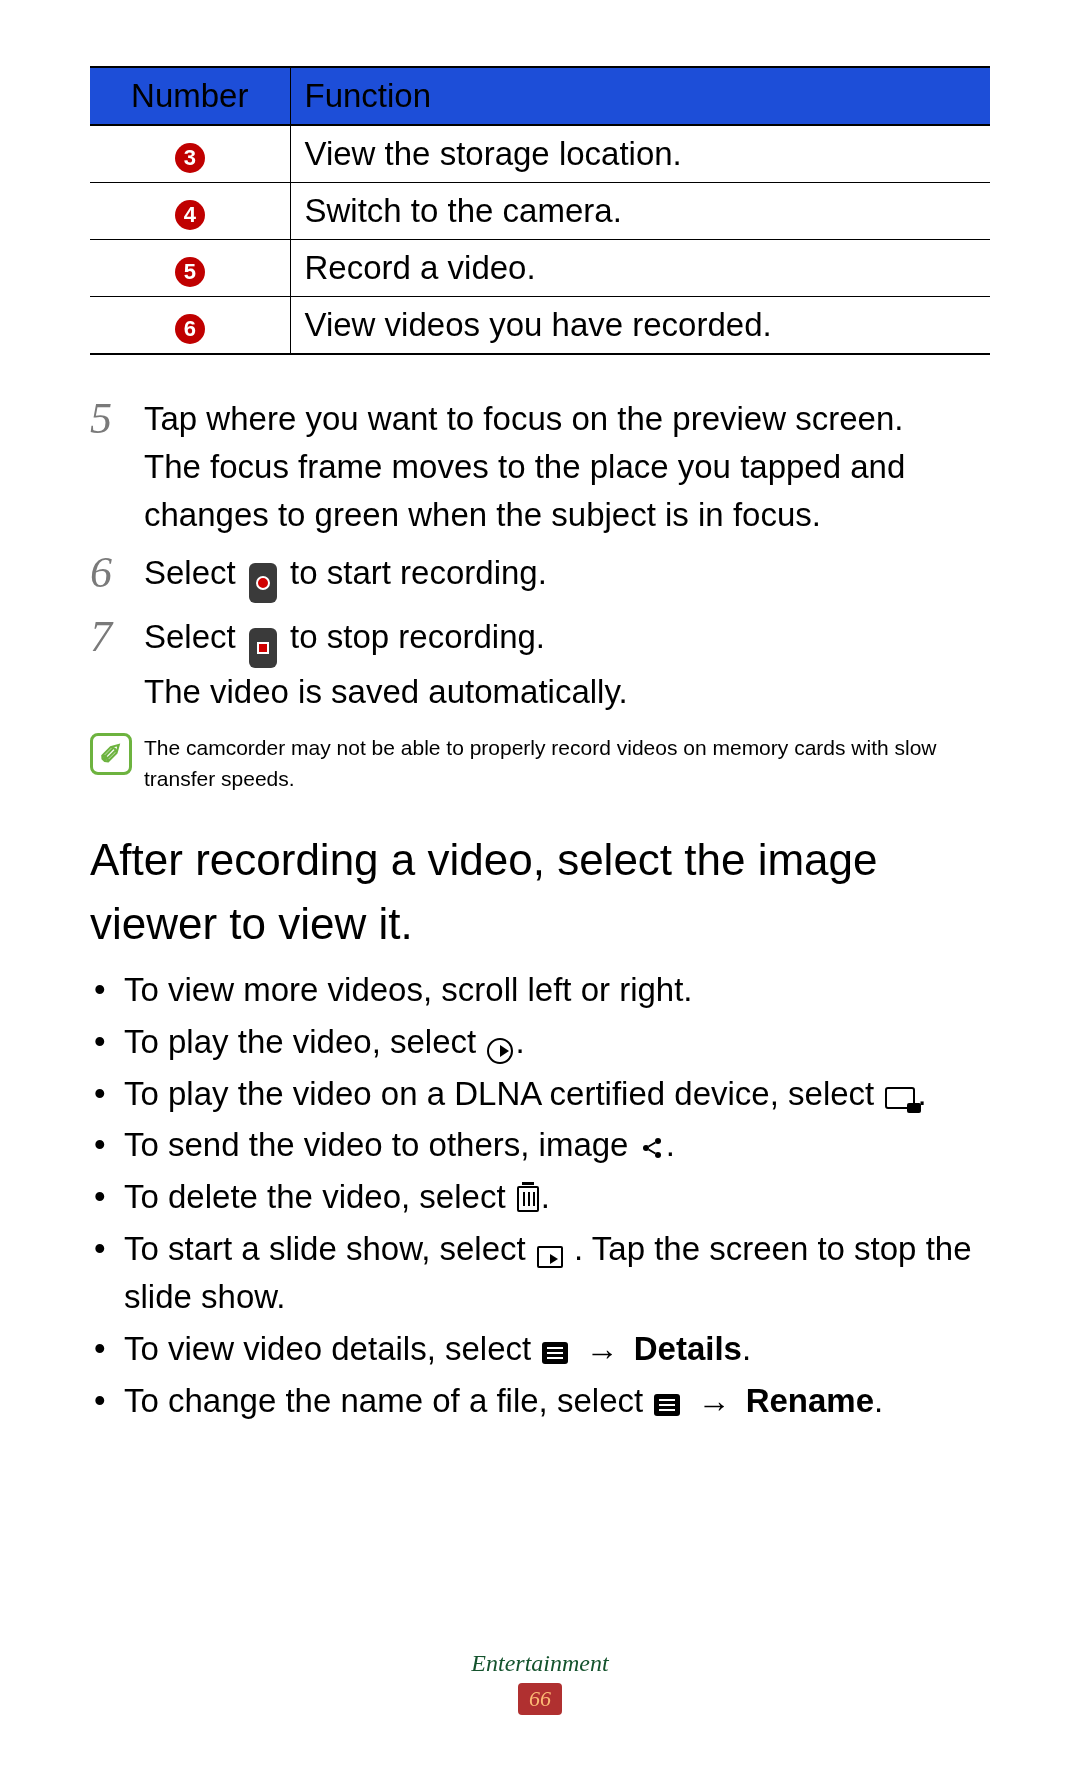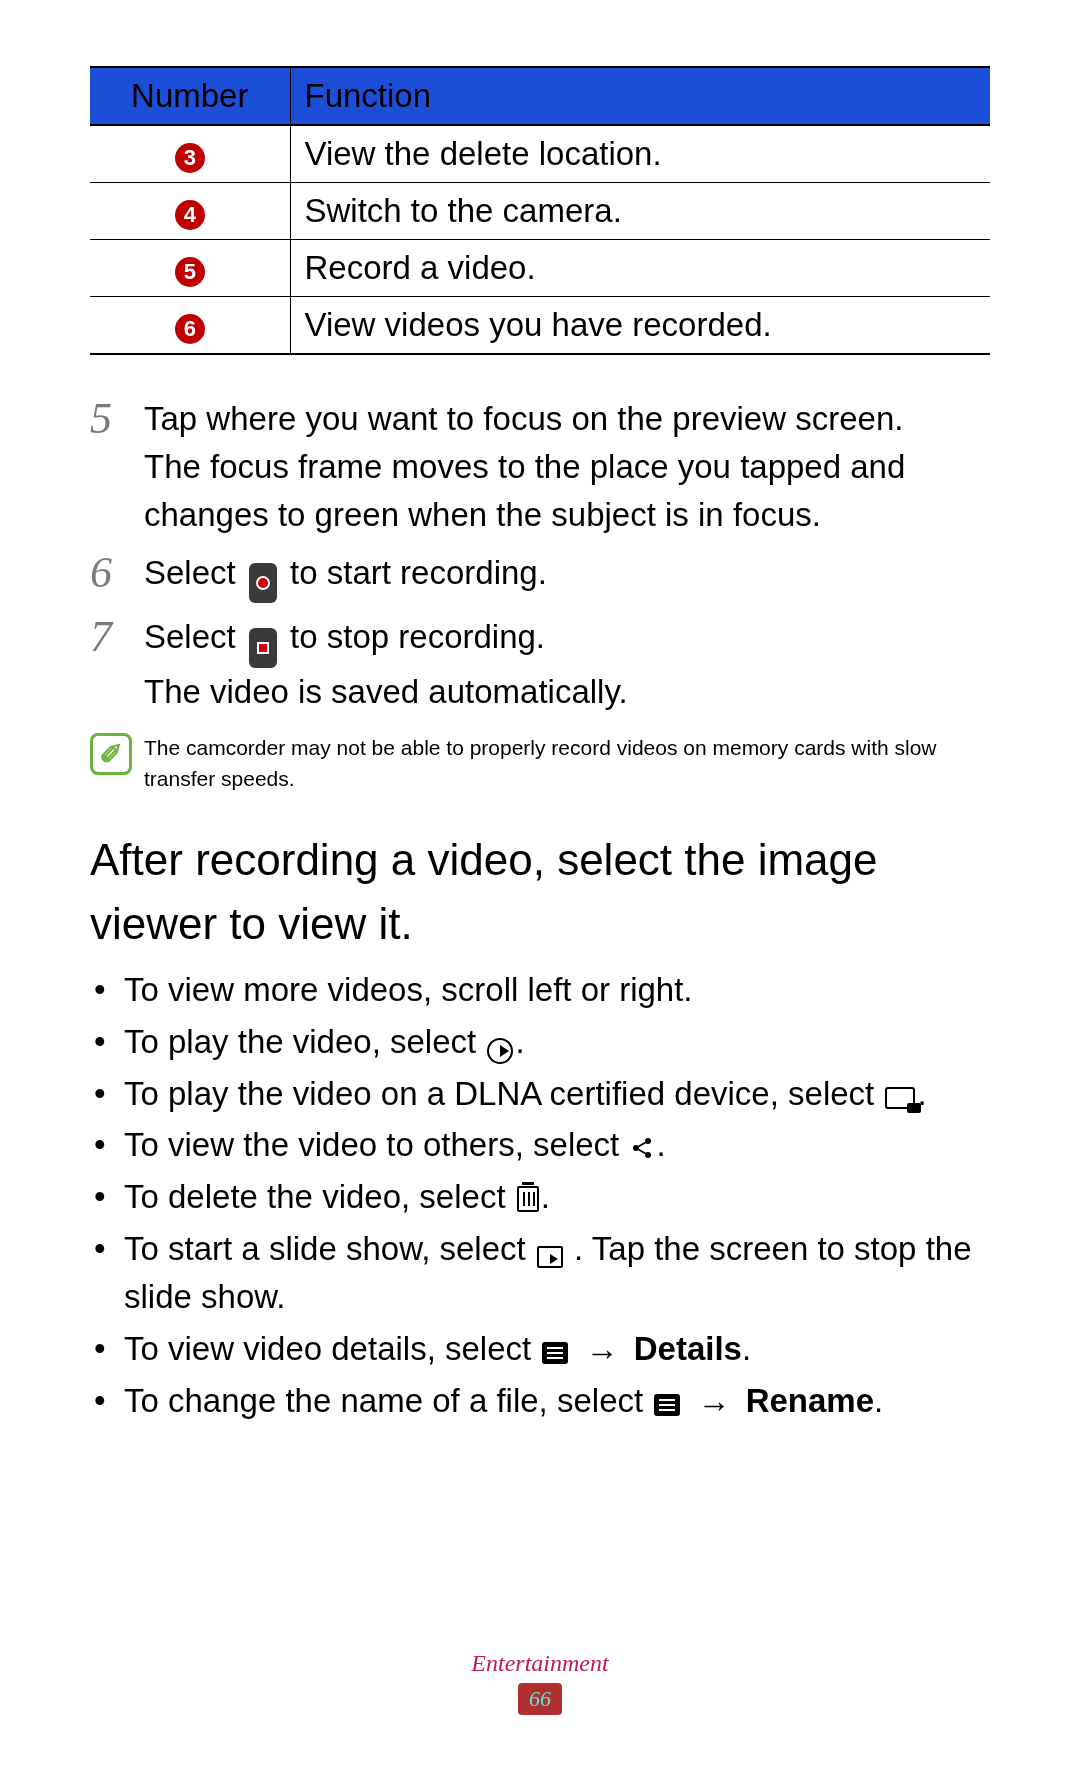--- a/index.html
+++ b/index.html
@@ -54,39 +54,39 @@
   .ico-slide { width: 26px; height: 22px; border: 2px solid #000; border-radius: 2px; }
   .ico-slide::after { content: ""; display: block; margin: 4px 0 0 8px; width: 0; height: 0; border-left: 8px solid #000; border-top: 5px solid transparent; border-bottom: 5px solid transparent; }
   .ico-menu { width: 26px; height: 22px; background: #000; border-radius: 3px; position: relative; }
   .ico-menu::after { content: ""; position: absolute; left: 5px; top: 5px; width: 16px; height: 2px; background: #fff; box-shadow: 0 5px 0 #fff, 0 10px 0 #fff; }
 
   .arrow { margin: 0 6px; }
   .bold { font-weight: 700; }
 
   
   .footer { position: absolute; bottom: 56px; left: 0; width: 100%; text-align: center; }
-  .footer-label { font-style: italic; font-size: 24px; color: #be185d; font-family: Georgia, serif; }
-  .page-badge { margin: 6px auto 0; width: 44px; height: 32px; background: #b03030; color: #5eead4; font-size: 22px; display: flex; align-items: center; justify-content: center; border-radius: 4px; font-family: Georgia, serif; font-style: italic; }
+  .footer-label { font-style: italic; font-size: 24px; color: #14532d; font-family: Georgia, serif; }
+  .page-badge { margin: 6px auto 0; width: 44px; height: 32px; background: #b03030; color: #fdba74; font-size: 22px; display: flex; align-items: center; justify-content: center; border-radius: 4px; font-family: Georgia, serif; font-style: italic; }
 </style>
 </head>
 <body>
 
 <div class="page">
 
   <table class="tbl">
     <thead>
       <tr>
         <th class="num">Number</th>
         <th>Function</th>
       </tr>
     </thead>
     <tbody>
       <tr>
         <td class="num"><span class="circ-num">3</span></td>
-        <td>View the delete location.</td>
+        <td>View the storage location.</td>
       </tr>
       <tr>
         <td class="num"><span class="circ-num">4</span></td>
         <td>Switch to the camera.</td>
       </tr>
       <tr>
         <td class="num"><span class="circ-num">5</span></td>
         <td>Record a video.</td>
       </tr>
       <tr>
@@ -151,21 +151,21 @@
       <span>To play the video, select </span>
       <span class="ico ico-play-circle"></span><span>.</span>
     </li>
 
     <li>
       <span>To play the video on a DLNA certified device, select </span>
       <span class="ico ico-dlna"></span><span>.</span>
     </li>
 
     <li>
-      <span>To view the video to others, select </span>
+      <span>To send the video to others, image </span>
       <span class="ico ico-share">
         <svg viewBox="0 0 24 24">
             <circle cx="18" cy="5" r="3" fill="#000"></circle>
             <circle cx="6" cy="12" r="3" fill="#000"></circle>
             <circle cx="18" cy="19" r="3" fill="#000"></circle>
             <path d="M8.6 10.5 L15.4 6.5 M8.6 13.5 L15.4 17.5" stroke="#000" stroke-width="2" fill="none"></path>
           </svg>
       </span><span>.</span>
     </li>
 

